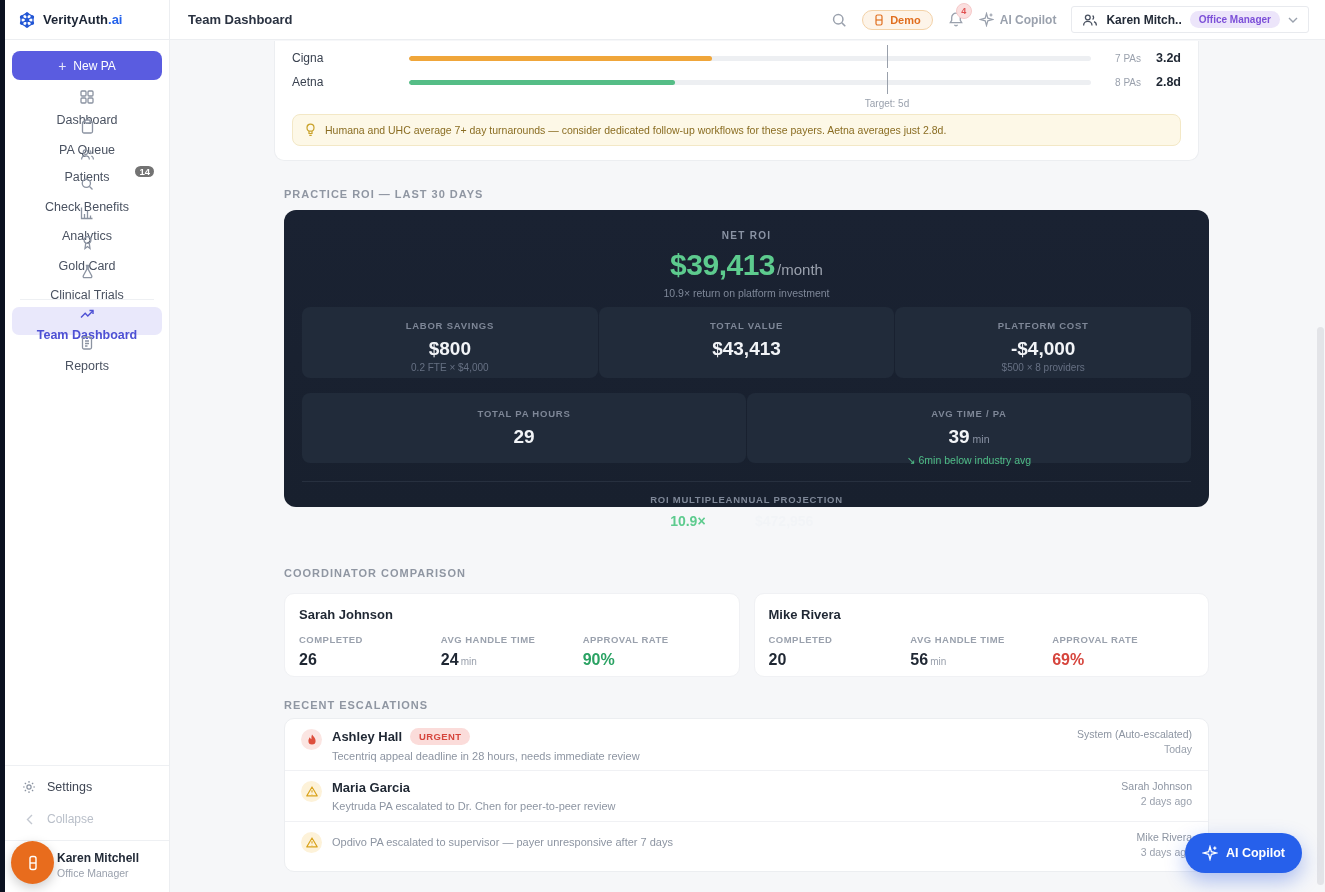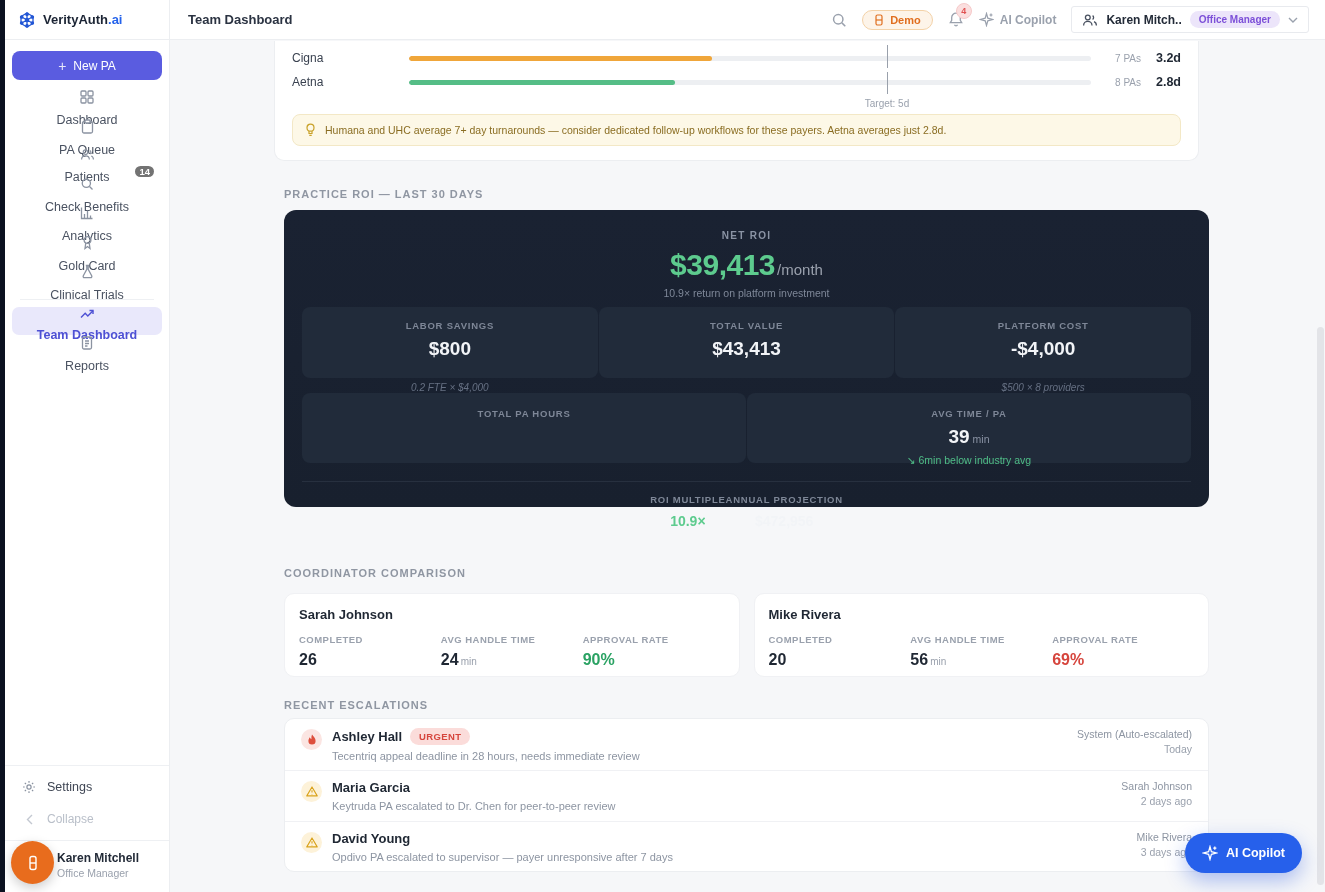--- a/index.html
+++ b/index.html
@@ -72,21 +72,21 @@
   .net-sub { position:absolute; top:77px; left:0; right:0; text-align:center; font-size:10.5px; color:#7e8798; }
   .stats-row { position:absolute; left:18px; right:18px; display:flex; gap:1px; }
   .row1 { top:97px; }
   .row2 { top:183px; }
   .stat { flex:1; background:#212b3a; border-radius:8px; text-align:center; padding-top:13px; }
   .row1 .stat { height:71px; }
   .row2 .stat { height:70px; padding-top:15px; }
   .stat-label { font-size:9.5px; font-weight:700; letter-spacing:.08em; color:#7e8797; }
   .stat-value { font-size:19px; font-weight:700; color:#f2f4f7; margin-top:7px; }
   .stat-value.green { color:#5dcb8e; }
-  .stat-sub { font-size:10px; color:#667083; margin-top:22px;font-style:italic; }
+  .stat-sub { font-size:10px; color:#667083; margin-top:2px; }
   .stat-unit { font-size:10.5px; font-weight:400; color:#8a93a4; margin-left:3px; }
   .stat-note { font-size:10.5px; color:#4fbd87; margin-top:6px; }
   .roi-divider { position:absolute; left:18px; right:18px; top:271px; height:1px; background:#27303f; }
   .roi-footer { position:absolute; left:0; right:0; top:284px; display:flex; justify-content:center; text-align:center; }
   .rf-label { font-size:9.5px; font-weight:700; letter-spacing:.08em; color:#7e8797; }
   .rf-value { font-size:14px; font-weight:700; color:#f2f4f7; margin-top:8px; }
   .rf-value.green { color:#5dcb8e; }
 
   
   .coord-cards { position:absolute; left:114px; top:553px; width:925px; display:flex; gap:14px; }
@@ -378,20 +378,21 @@
       <div class="stat">
         <div class="stat-label">PLATFORM COST</div>
         <div class="stat-value">-$4,000</div>
         <div class="stat-sub">$500 × 8 providers</div>
       </div>
     </div>
 
     <div class="stats-row row2">
       <div class="stat">
         <div class="stat-label">TOTAL PA HOURS</div>
+        <div class="stat-value">29</div>
       </div>
       <div class="stat">
         <div class="stat-label">AVG TIME / PA</div>
         <div class="stat-value"><span>39</span><span class="stat-unit">min</span></div>
         <div class="stat-note">↘ 6min below industry avg</div>
       </div>
     </div>
 
     <div class="roi-divider"></div>
     <div class="roi-footer">
@@ -485,23 +486,20 @@
     </div>
     <div class="esc-row">
       <span class="esc-icon warn">
         <svg width="12" height="11" viewBox="0 0 13 12" fill="none" stroke="#d9a21b" stroke-width="1.2">
             <path d="M6.5 1 L12.2 10.8 H0.8 Z" stroke-linejoin="round"></path>
             <path d="M6.5 4.6 V7.2"></path>
             <circle cx="6.5" cy="9" r="0.5" fill="#d9a21b" stroke="none"></circle>
           </svg>
       </span>
       <span class="esc-body">
-        <span class="esc-name-row">
-          <span class="esc-name">David Young</span>
-        </span>
         <div class="esc-desc">Opdivo PA escalated to supervisor — payer unresponsive after 7 days</div>
       </span>
       <span class="esc-meta">
         <div class="by">Mike Rivera</div>
         <div class="when">3 days ago</div>
       </span>
     </div>
   </div>
 </div>
 

